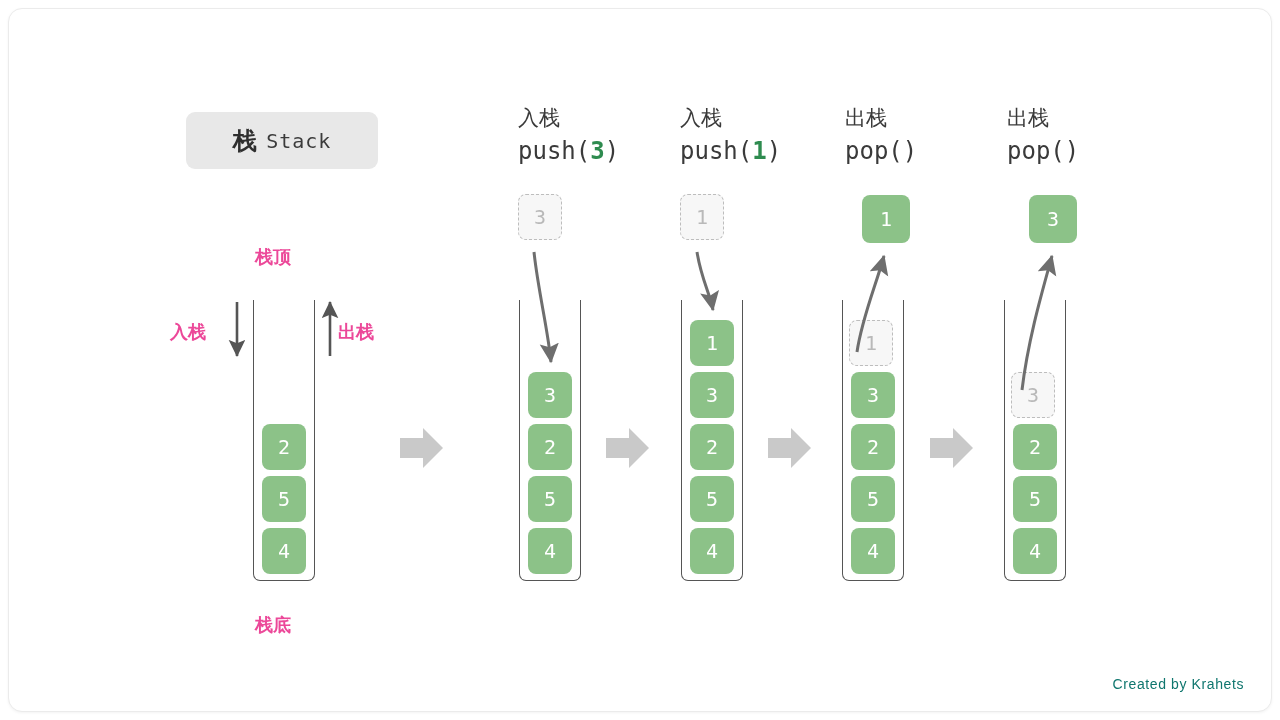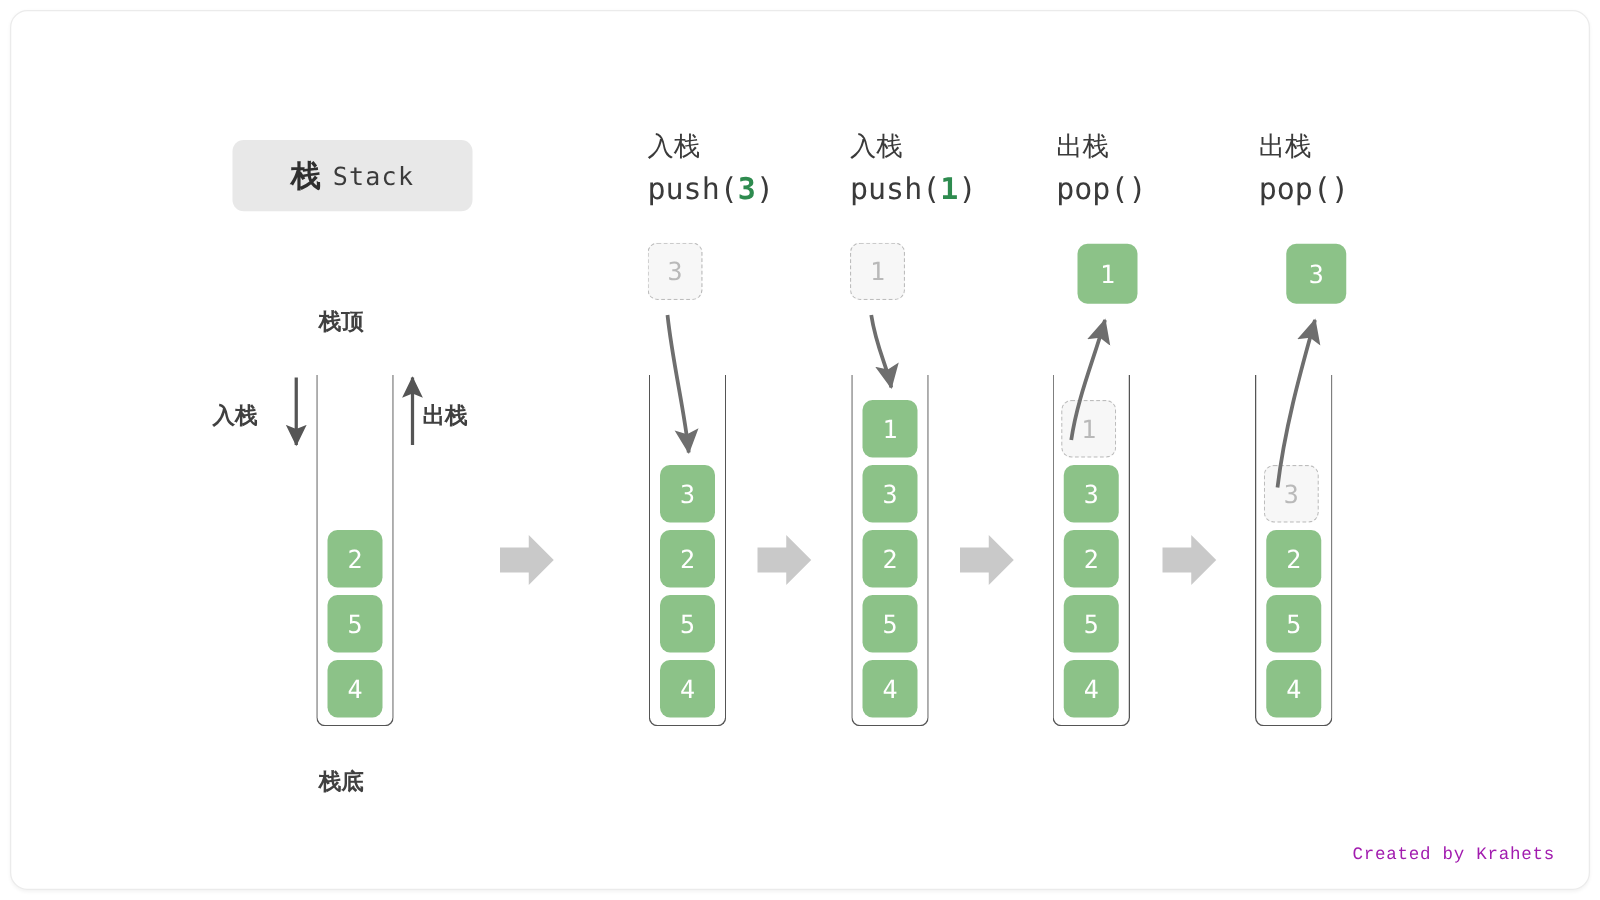--- a/index.html
+++ b/index.html
@@ -59,21 +59,21 @@
     margin-left: 9px;
     letter-spacing: 1px;
   }
 
   
   .cn-label {
     position: absolute;
     font-family: Liberation Sans, sans-serif;
     font-weight: bold;
     font-size: 18px;
-    color: #404040;
+    color: #ec4899;
     white-space: nowrap;
   }
   #label-top   { left: 255px; top: 245px; }
   #label-bottom{ left: 255px; top: 613px; }
   #label-push  { left: 170px; top: 320px; }
   #label-pop   { left: 338px; top: 320px; }
 
   
   .col-header {
     position: absolute;
@@ -148,23 +148,23 @@
     width: 1280px;
     height: 720px;
     pointer-events: none;
   }
 
   
   .footer {
     position: absolute;
     right: 36px;
     bottom: 28px;
-    font-family: Liberation Mono, monospace;
+    font-family: Liberation Sans, sans-serif;
     font-size: 14px;
-    color: #a21caf;
+    color: #0f766e;
     letter-spacing: 0.6px;
   }
 </style>
 </head>
 <body>
 
 <div id="canvas">
   <div class="card-frame"></div>
 
   <div class="title-badge">

